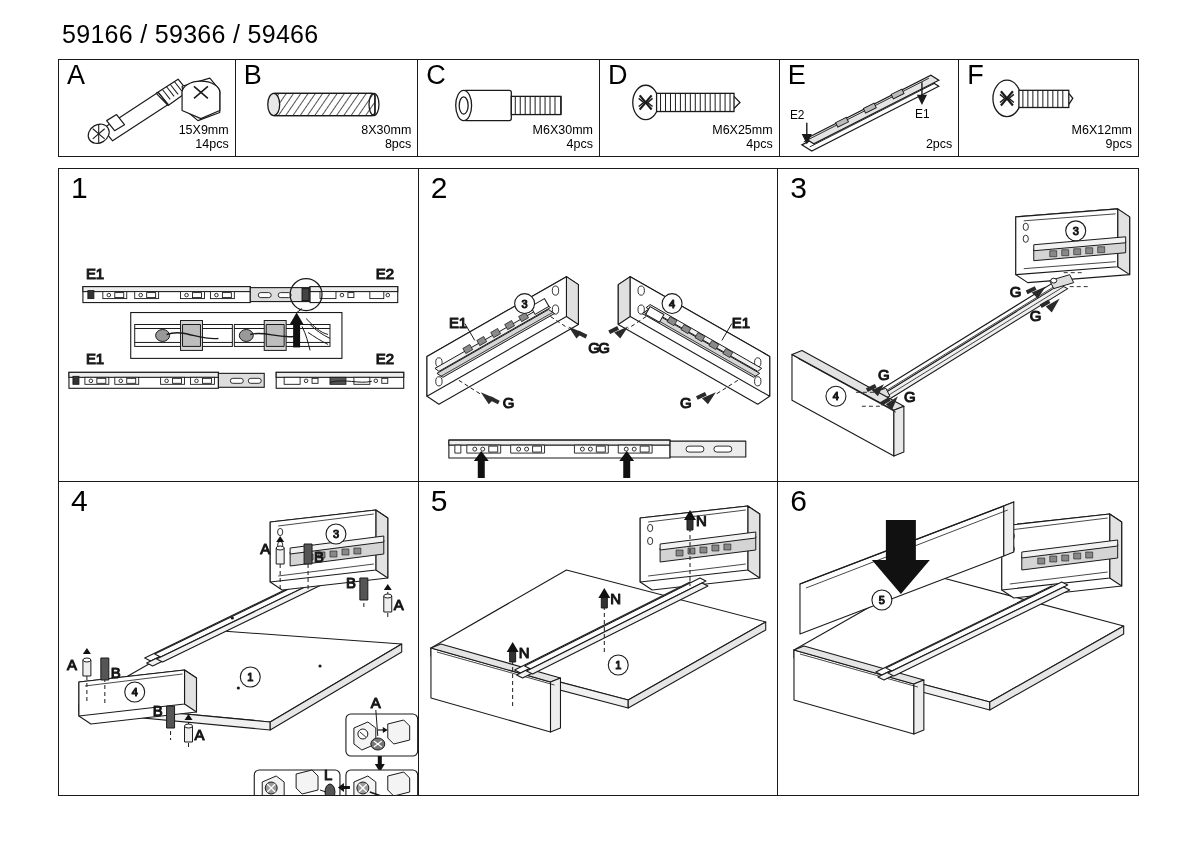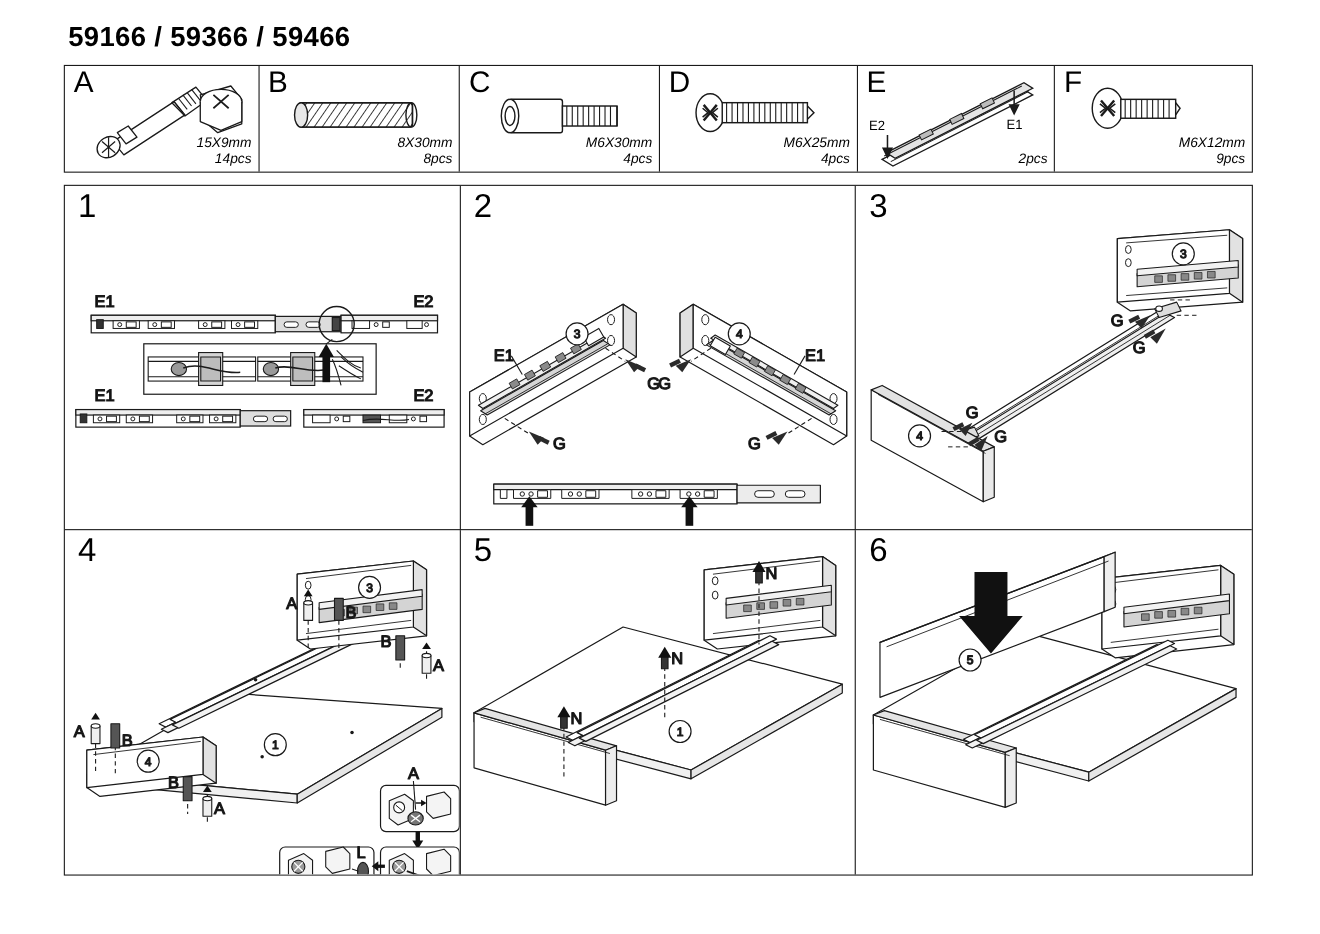--- a/index.html
+++ b/index.html
@@ -20,21 +20,21 @@
     position: absolute;
     left: 0; top: 0;
     width: 1200px; height: 849px;
   }
 
   
   #title {
     position: absolute;
     left: 62px; top: 20px;
     font-size: 25px;
-    font-weight: bold;
+    font-weight: normal;
     letter-spacing: 0.3px;
     white-space: nowrap;
   }
 
   
   #parts-table {
     position: absolute;
     left: 58px; top: 59px;
     width: 1081px; height: 98px;
     display: flex;
@@ -56,21 +56,20 @@
     line-height: 1;
     font-weight: normal;
   }
   .part-spec {
     position: absolute;
     right: 6px; bottom: 4px;
     font-size: 12.5px;
     line-height: 1.18;
     text-align: right;
     white-space: pre-line;
-    font-style: italic;
   }
   .part-art {
     position: absolute;
     left: 0; top: 0; right: 0; bottom: 0;
   }
   .part-art svg { display: block; width: 100%; height: 100%; }
 
   
   #steps-grid {
     position: absolute;

